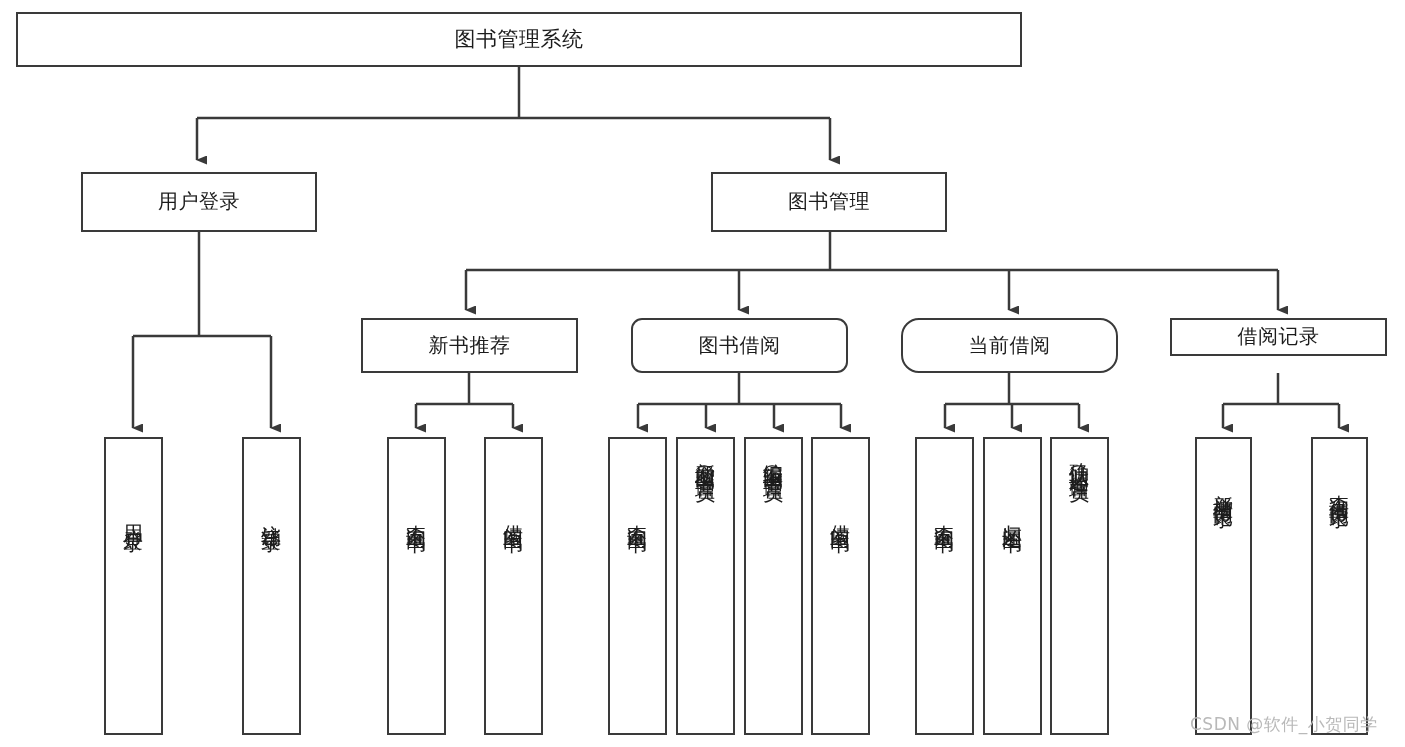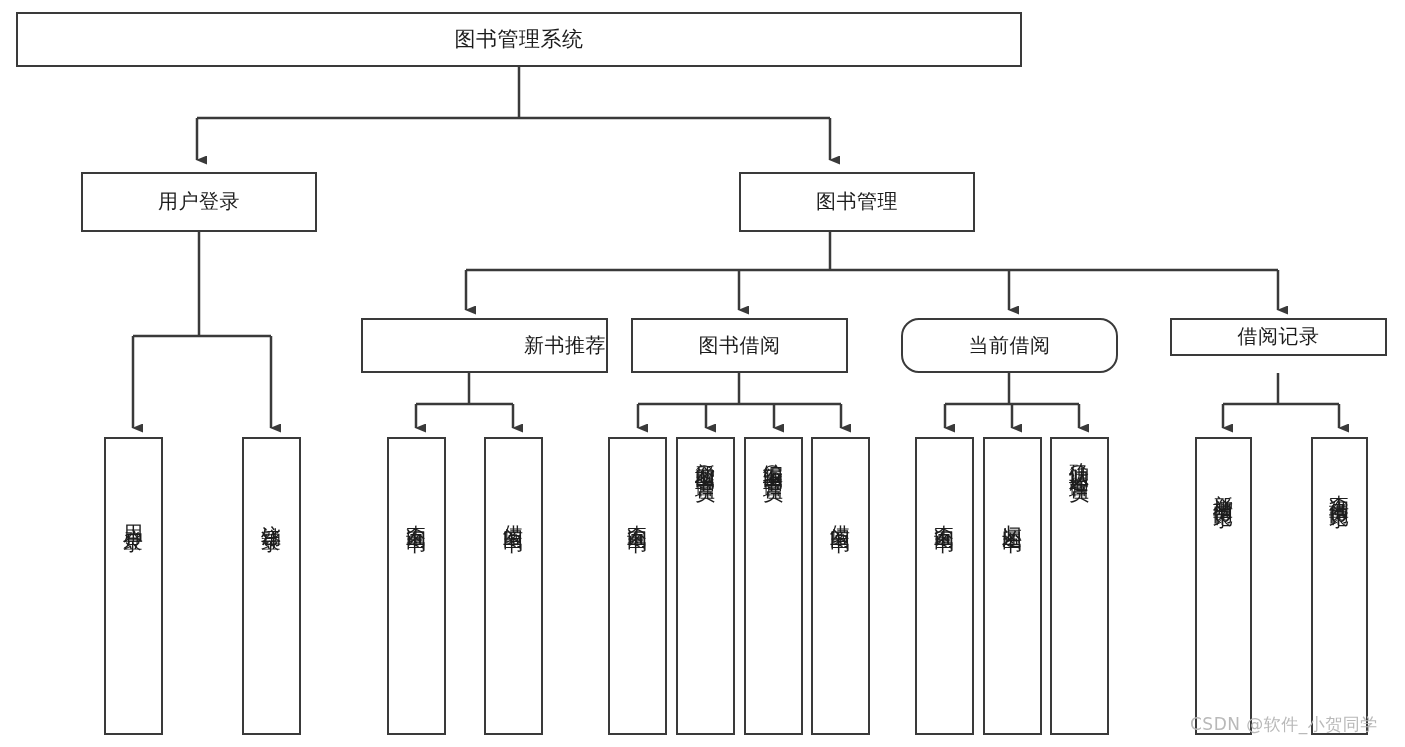--- a/index.html
+++ b/index.html
@@ -134,29 +134,29 @@
   </svg>
 
   <div class="node root" style="left:16px; top:12px; width:1006px; height:55px;">
     <span class="node-label">图书管理系统</span>
   </div>
 
   <div class="node level1" style="left:81px; top:172px; width:236px; height:60px;">
     <span class="node-label">用户登录</span>
   </div>
 
-  <div class="node level1" style="left:711px; top:172px; width:236px; height:60px;margin-left:28px;">
+  <div class="node level1" style="left:711px; top:172px; width:236px; height:60px;">
     <span class="node-label">图书管理</span>
   </div>
 
-  <div class="node level2" style="left:361px; top:318px; width:247px; height:55px;justify-content:flex-end;">
+  <div class="node level2" style="left:361px; top:318px; width:217px; height:55px;">
     <span class="node-label">新书推荐</span>
   </div>
 
-  <div class="node level2" style="left:631px; top:318px; width:217px; height:55px;">
+  <div class="node level2" style="left:631px; top:318px; width:217px; height:55px;border-radius:11px;">
     <span class="node-label">图书借阅</span>
   </div>
 
   <div class="node level2" style="left:901px; top:318px; width:217px; height:55px;border-radius:18px;">
     <span class="node-label">当前借阅</span>
   </div>
 
   <div class="node level2" style="left:1170px; top:318px; width:217px; height:38px;">
     <span class="node-label">借阅记录</span>
   </div>

